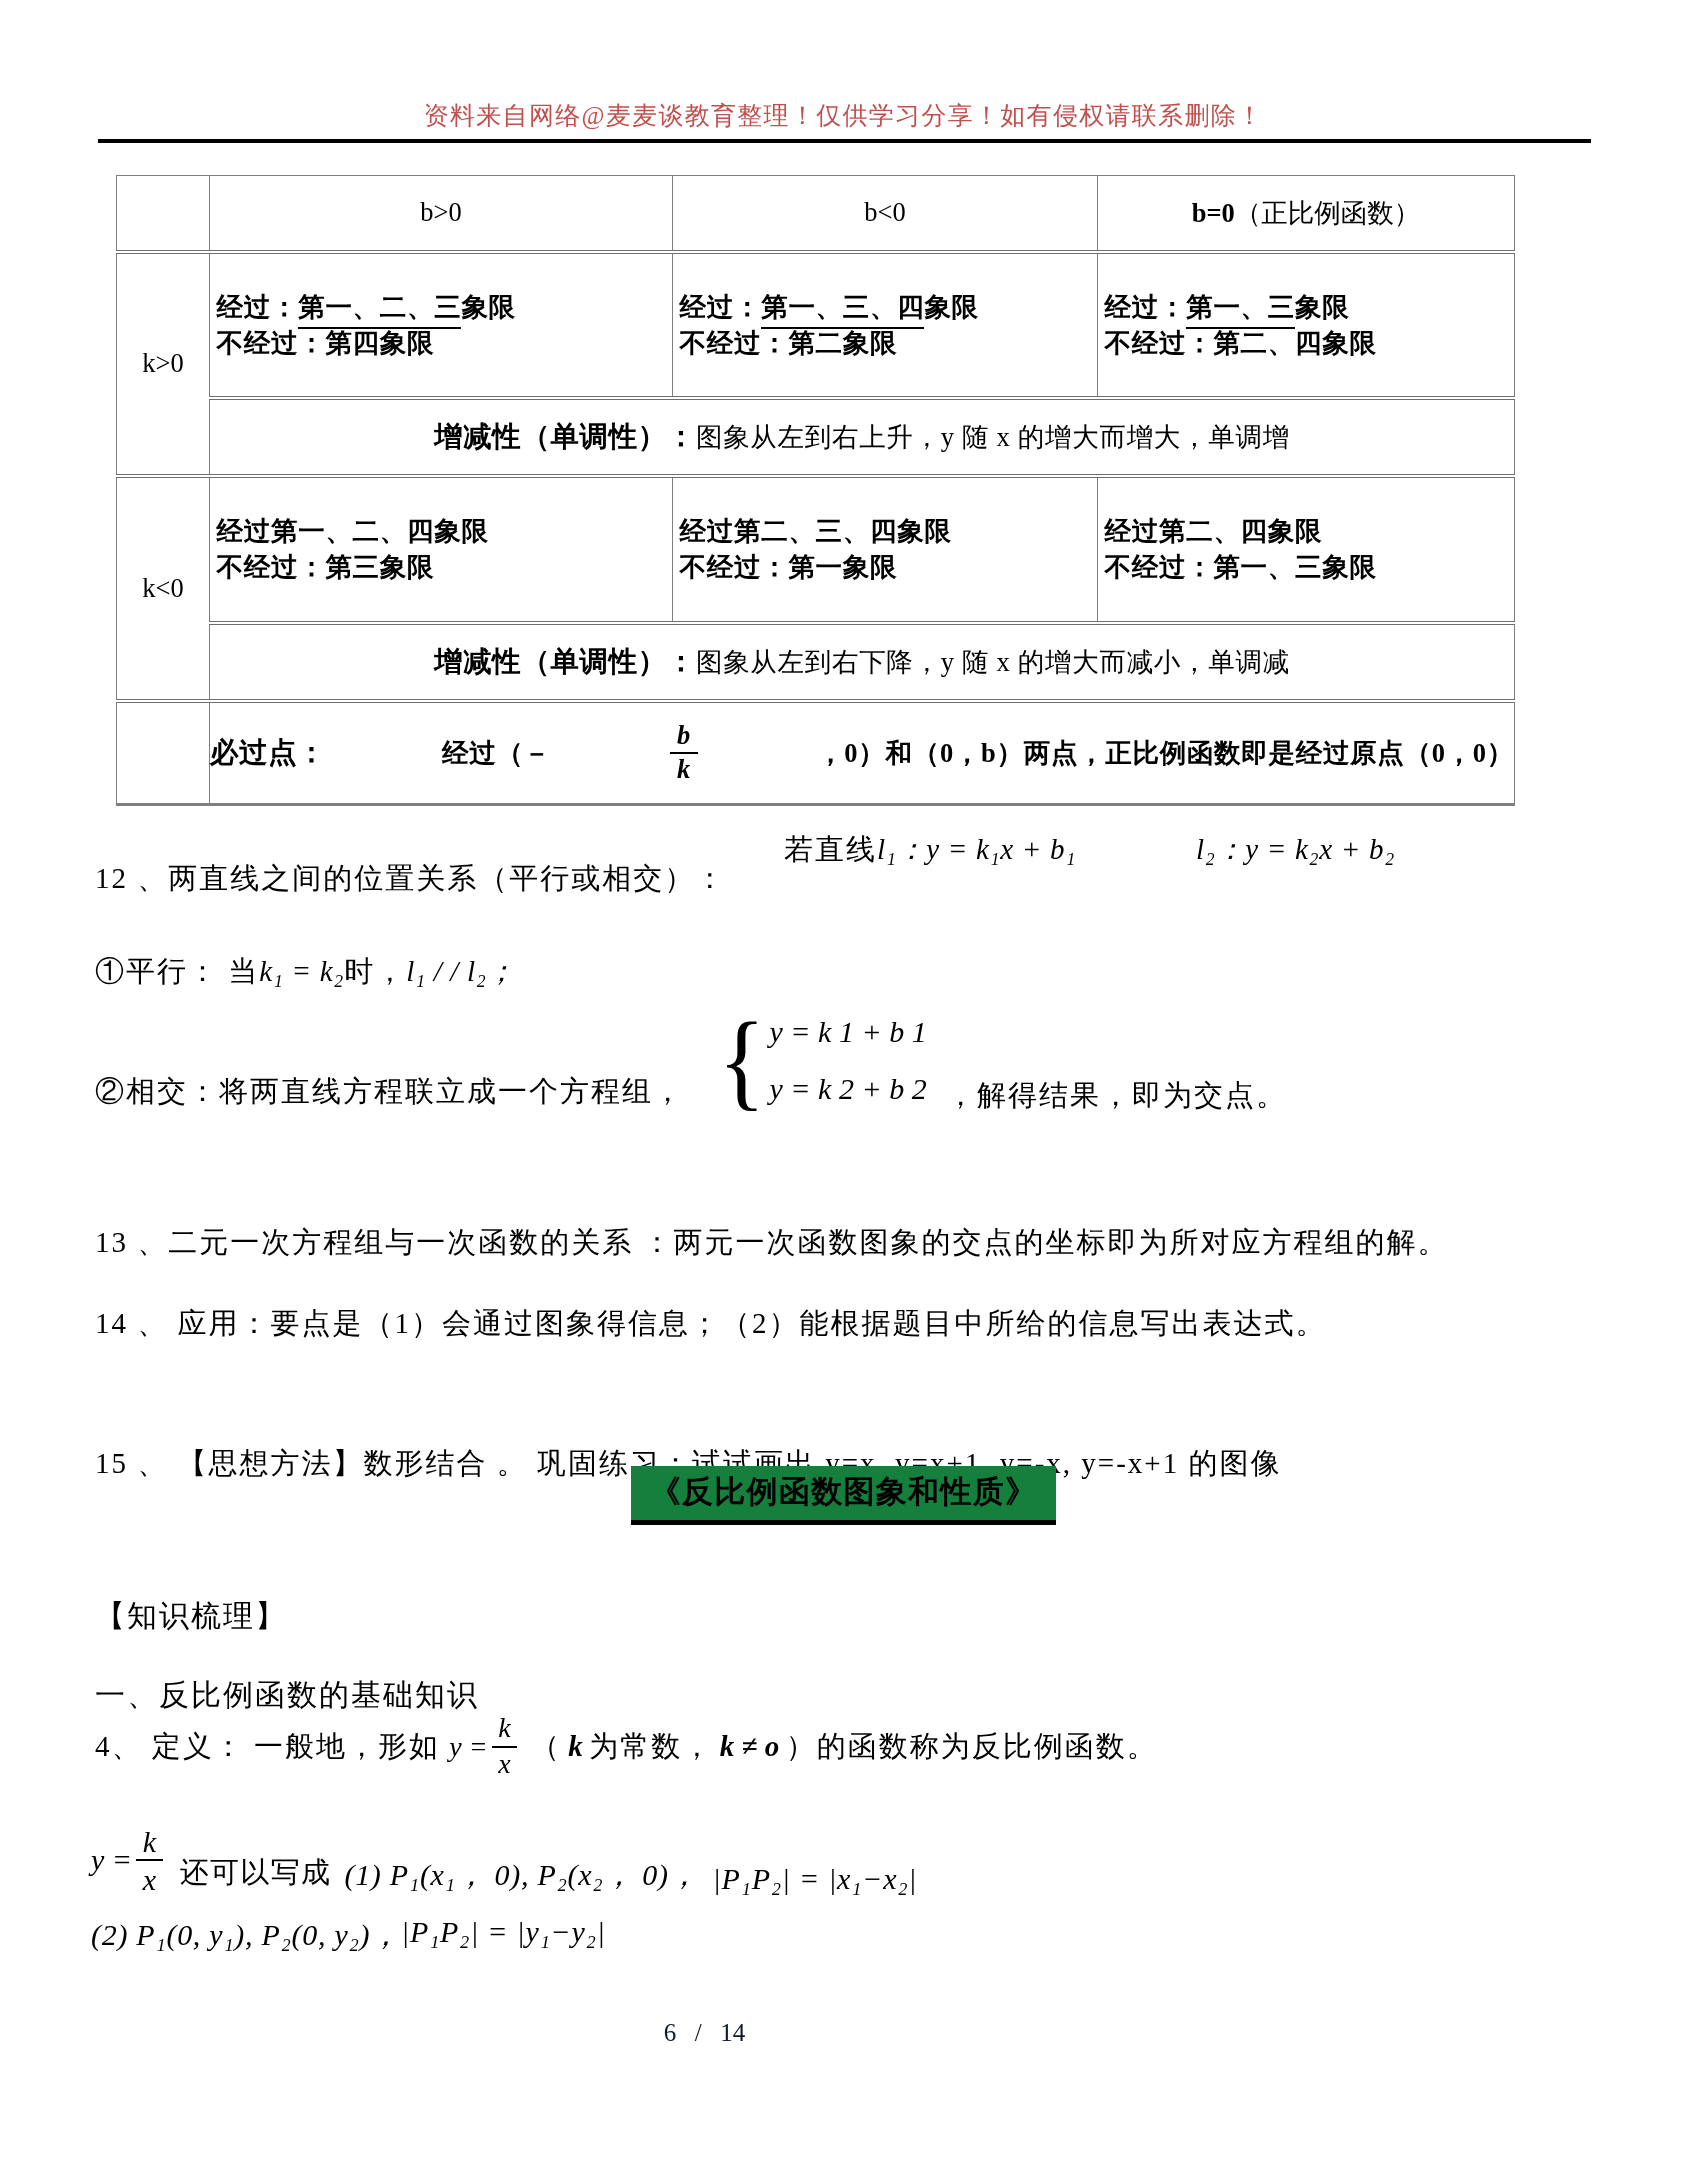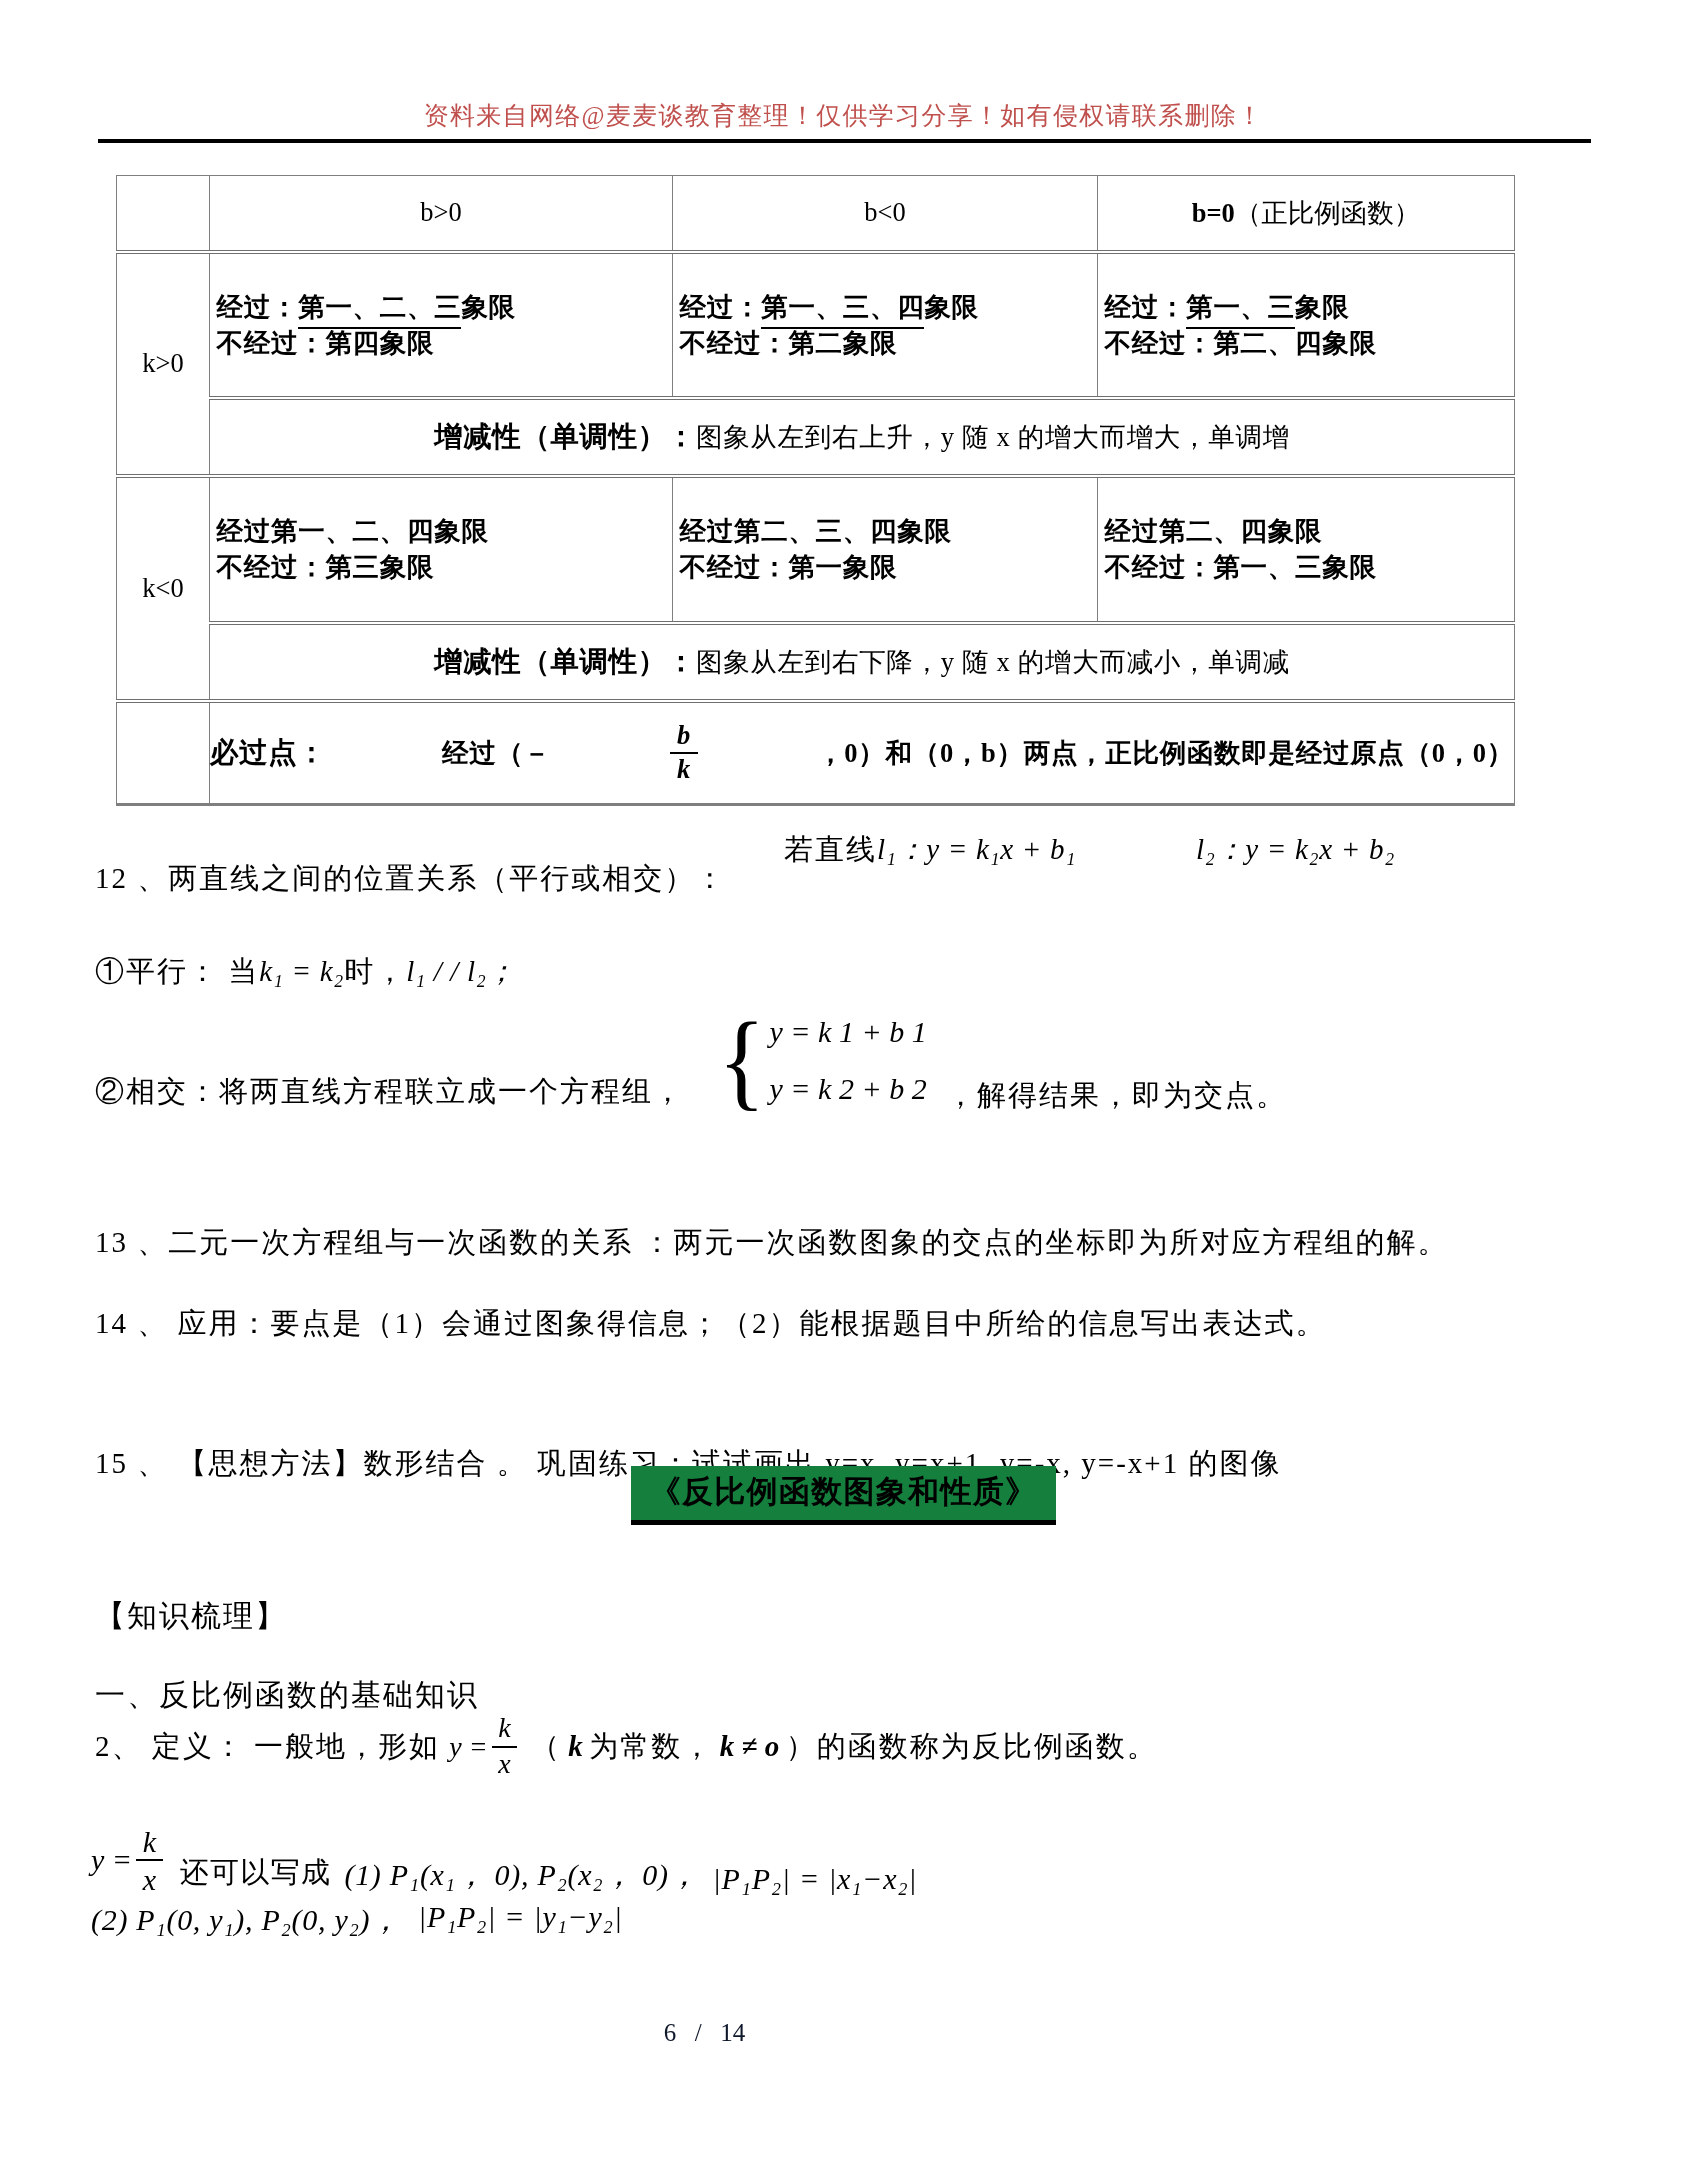--- a/index.html
+++ b/index.html
@@ -56,21 +56,21 @@
   .sec-title{display:inline-block;background:#15803d;border-bottom:5.3px solid #000;
              padding:5.3px 18.5px 6.6px;font-size:31px;font-weight:bold;letter-spacing:1.3px;}
   .h2{font-size:30px;letter-spacing:2px;margin-top:40px;}
 
   .defrow{left:95px;top:1695px;height:103px;display:flex;align-items:center;font-size:29px;letter-spacing:2px;}
   .defrow .frac,.defrow .eqfrac{font-size:28px;letter-spacing:0;}
   .defrow .kmath{font-style:italic;font-weight:bold;font-size:29px;letter-spacing:0;margin:0 6.6px;}
 
   .rewrite{left:91px;top:1825px;font-size:30px;}
   .rw-row{display:flex;align-items:flex-end;gap:13.2px;}
-  .rw-row2{margin-top:4px;display:flex;gap:17px;}
+  .rw-row2{margin-top:19px;display:flex;}
   .rw-label{font-size:29px;letter-spacing:1.3px;padding-bottom:2.6px;}
   .rw-math{font-style:italic;letter-spacing:0.7px;}
 
   .footer{top:2019px;left:0;width:1409px;text-align:center;color:#0f172a;font-size:25px;}
   .footer span{margin:0 9.3px;}
 </style>
 </head>
 <body>
 
 <div class="abs notice">资料来自网络@麦麦谈教育整理！仅供学习分享！如有侵权请联系删除！</div>
@@ -191,21 +191,21 @@
 <div class="abs item" style="left:95px;top:1445px;">15 、 【思想方法】数形结合  。 巩固练习：试试画出 y=x, y=x+1, y=-x, y=-x+1 的图像</div>
 
 <div class="abs sec-title-row">
   <span class="sec-title">《反比例函数图象和性质》</span>
 </div>
 
 <div class="abs h2" style="left:95px;top:1556px;">【知识梳理】</div>
 <div class="abs h2" style="left:95px;top:1635px;">一、反比例函数的基础知识</div>
 
 <div class="abs defrow">
-  <span>2、 定义： 一般地，形如</span>
+  <span>4、 定义： 一般地，形如</span>
   <span class="eqfrac" style="margin:0 9.3px;">
     <span>y =</span>
     <span class="frac">
         <span class="num">k</span>
         <span class="den">x</span>
       </span>
   </span>
   <span>（</span>
   <span class="kmath">k</span>
   <span>为常数，</span>

